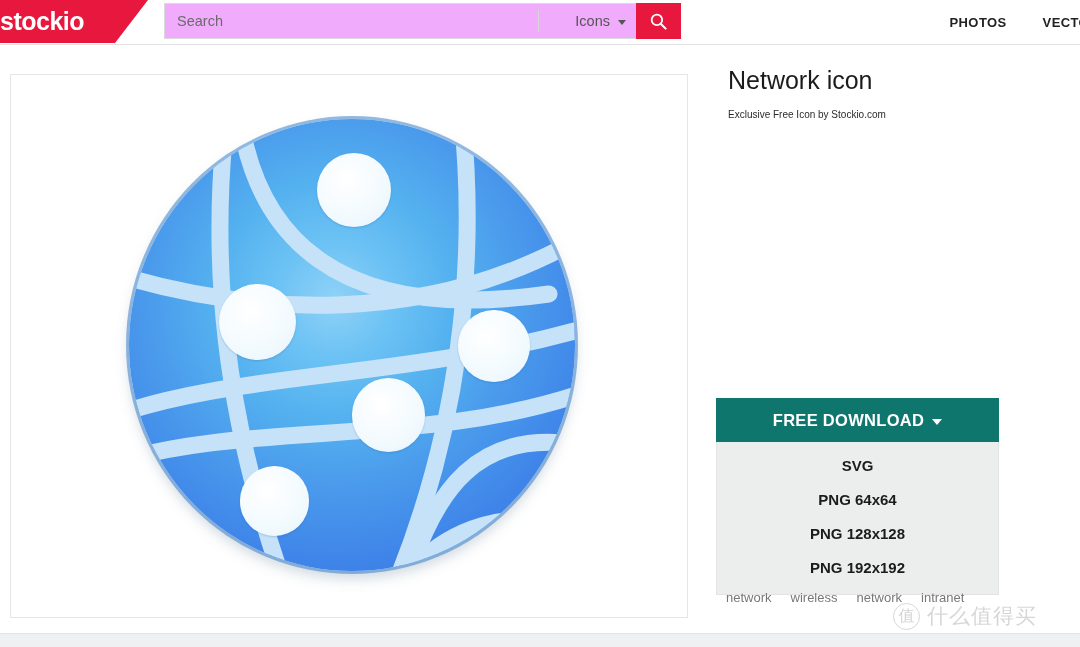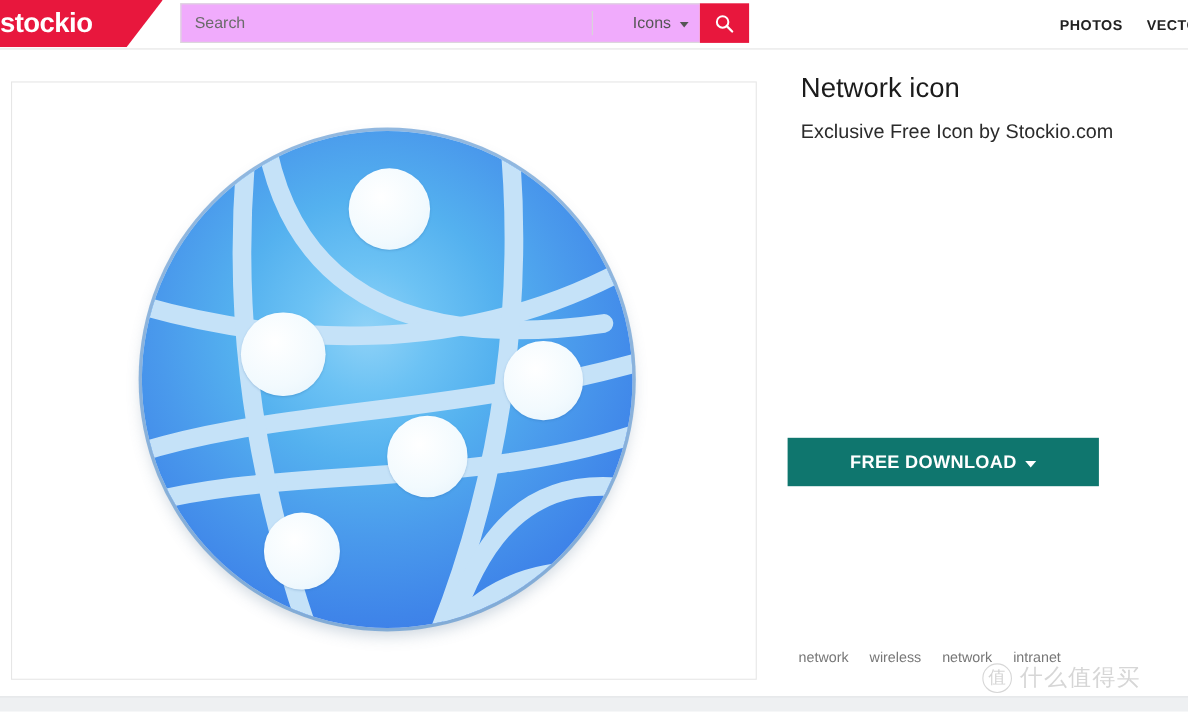--- a/index.html
+++ b/index.html
@@ -73,21 +73,21 @@
   }
   .search-btn {
     width:45px; height:36px;
     background:#e8173d;
     border:none; cursor:pointer;
     display:flex; align-items:center; justify-content:center;
   }
 
   .nav {
     position:absolute; right:0; top:0; height:44px;
-    display:flex; align-items:center; gap:22px;
+    display:flex; align-items:center; gap:36px;
     padding-right:0;
   }
   .nav-item {
     font-size:13px; font-weight:bold; color:#222;
     letter-spacing:0.4px; cursor:pointer;
     white-space:nowrap;
   }
   .nav-item.clipped { margin-right:-28px; }
 
   
@@ -138,21 +138,21 @@
   .detail {
     position:absolute; left:728px; top:66px;
     width:350px;
   }
   .title {
     font-size:25px; font-weight:normal; color:#1b1b1b;
     line-height:1.15;
   }
   .subtitle {
     margin-top:14px;
-    font-size:18px; color:#2b2b2b;
+    font-size:10px; color:#2b2b2b;
   }
 
   .dl-panel {
     position:absolute; left:716px; top:398px;
     width:283px;
   }
   .dl-button {
     height:44px;
     background:#0f766e;
     color:#ffffff;
@@ -286,20 +286,26 @@
 <div class="detail">
   <div class="title">Network icon</div>
   <div class="subtitle">Exclusive Free Icon by Stockio.com</div>
 </div>
 
 <div class="dl-panel">
   <button class="dl-button">
     <span>FREE DOWNLOAD</span>
     <span class="caret-white"></span>
   </button>
+  <div class="dl-list">
+    <div class="dl-item">SVG</div>
+    <div class="dl-item">PNG 64x64</div>
+    <div class="dl-item">PNG 128x128</div>
+    <div class="dl-item">PNG 192x192</div>
+  </div>
 </div>
 
 <div class="tags">
   <span class="tag">network</span>
   <span class="tag">wireless</span>
   <span class="tag">network</span>
   <span class="tag">intranet</span>
 </div>
 
 <div class="watermark">

